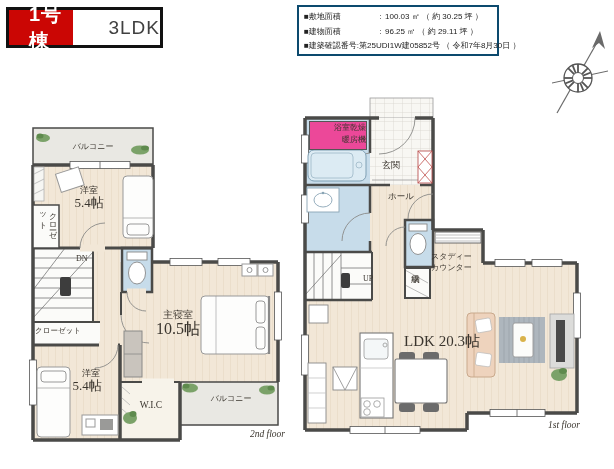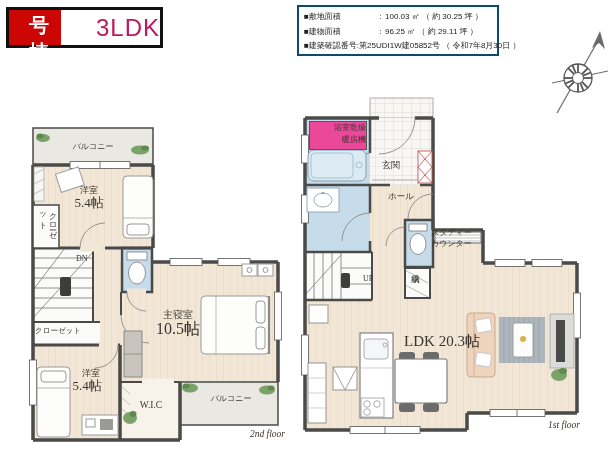--- a/index.html
+++ b/index.html
@@ -3,22 +3,22 @@
 <meta charset="utf-8">
 <style>
   html,body{margin:0;padding:0;background:#fff;}
   #canvas{position:relative;width:614px;height:469px;background:#fff;overflow:hidden;
           font-family:"Liberation Sans","DejaVu Sans",sans-serif;}
   
   #badge{position:absolute;left:6px;top:7px;width:157px;height:41px;border:3px solid #111;
          display:flex;box-sizing:border-box;background:#fff;}
   #badge .red{width:78px;background:#cb0604;color:#fff;display:flex;align-items:center;justify-content:center;
               font-size:20px;font-weight:bold;letter-spacing:1px;padding-left:20px;}
-  #badge .white{flex:1;display:flex;align-items:center;justify-content:center;color:#be185d;
-                font-size:24px;letter-spacing:1px;margin-left:35px;}
+  #badge .white{flex:1;display:flex;align-items:center;justify-content:center;color:#404040;
+                font-size:19px;letter-spacing:1px;margin-left:35px;}
   
   #infobox{position:absolute;left:297px;top:5px;width:202px;height:51px;border:2px solid #0c4a6e;
            box-sizing:border-box;background:#fff;padding:3px 4px 2px 5px;}
   .inforow{display:flex;font-size:8px;line-height:14.5px;color:#222;white-space:nowrap;}
   .inforow .lab{width:72px;}
   .inforow .sep{width:9px;text-align:center;}
   .inforow .val{flex:1;}
   
   .lbl{position:absolute;color:#3a352e;font-family:"Liberation Serif","DejaVu Serif",serif;
        white-space:nowrap;line-height:1.05;}
@@ -348,20 +348,20 @@
   <div class="lbl ital" style="left:205px;top:430px;width:80px;text-align:right;font-size:9.5px">2nd floor</div>
 
   <div class="boxlbl" style="left:309px;top:121px;width:56px;height:27px;font-size:8px;line-height:12px">
     <div>浴室乾燥</div>
     <div>暖房機</div>
   </div>
   <div class="lbl c" style="left:370px;top:161px;width:42px;font-size:9px">玄関</div>
   <div class="lbl c" style="left:376px;top:192px;width:50px;font-size:8.5px">ホール</div>
   <div class="lbl" style="left:363px;top:275px;font-size:8px">UP</div>
   <div class="lbl vert" style="left:406px;top:268px;width:16px;height:32px;font-size:8.5px;line-height:12px">収納</div>
-  <div class="lbl" style="left:431px;top:228px;font-size:8px;line-height:10.5px">
+  <div class="lbl" style="left:431px;top:252px;font-size:8px;line-height:10.5px">
     <div>スタディー</div>
     <div>カウンター</div>
   </div>
   <div class="lbl c" style="left:376px;top:334px;width:132px;font-size:15px">LDK 20.3帖</div>
   <div class="lbl ital" style="left:495px;top:421px;width:85px;text-align:right;font-size:9.5px">1st floor</div>
 
 </div>
 
 </body></html>

